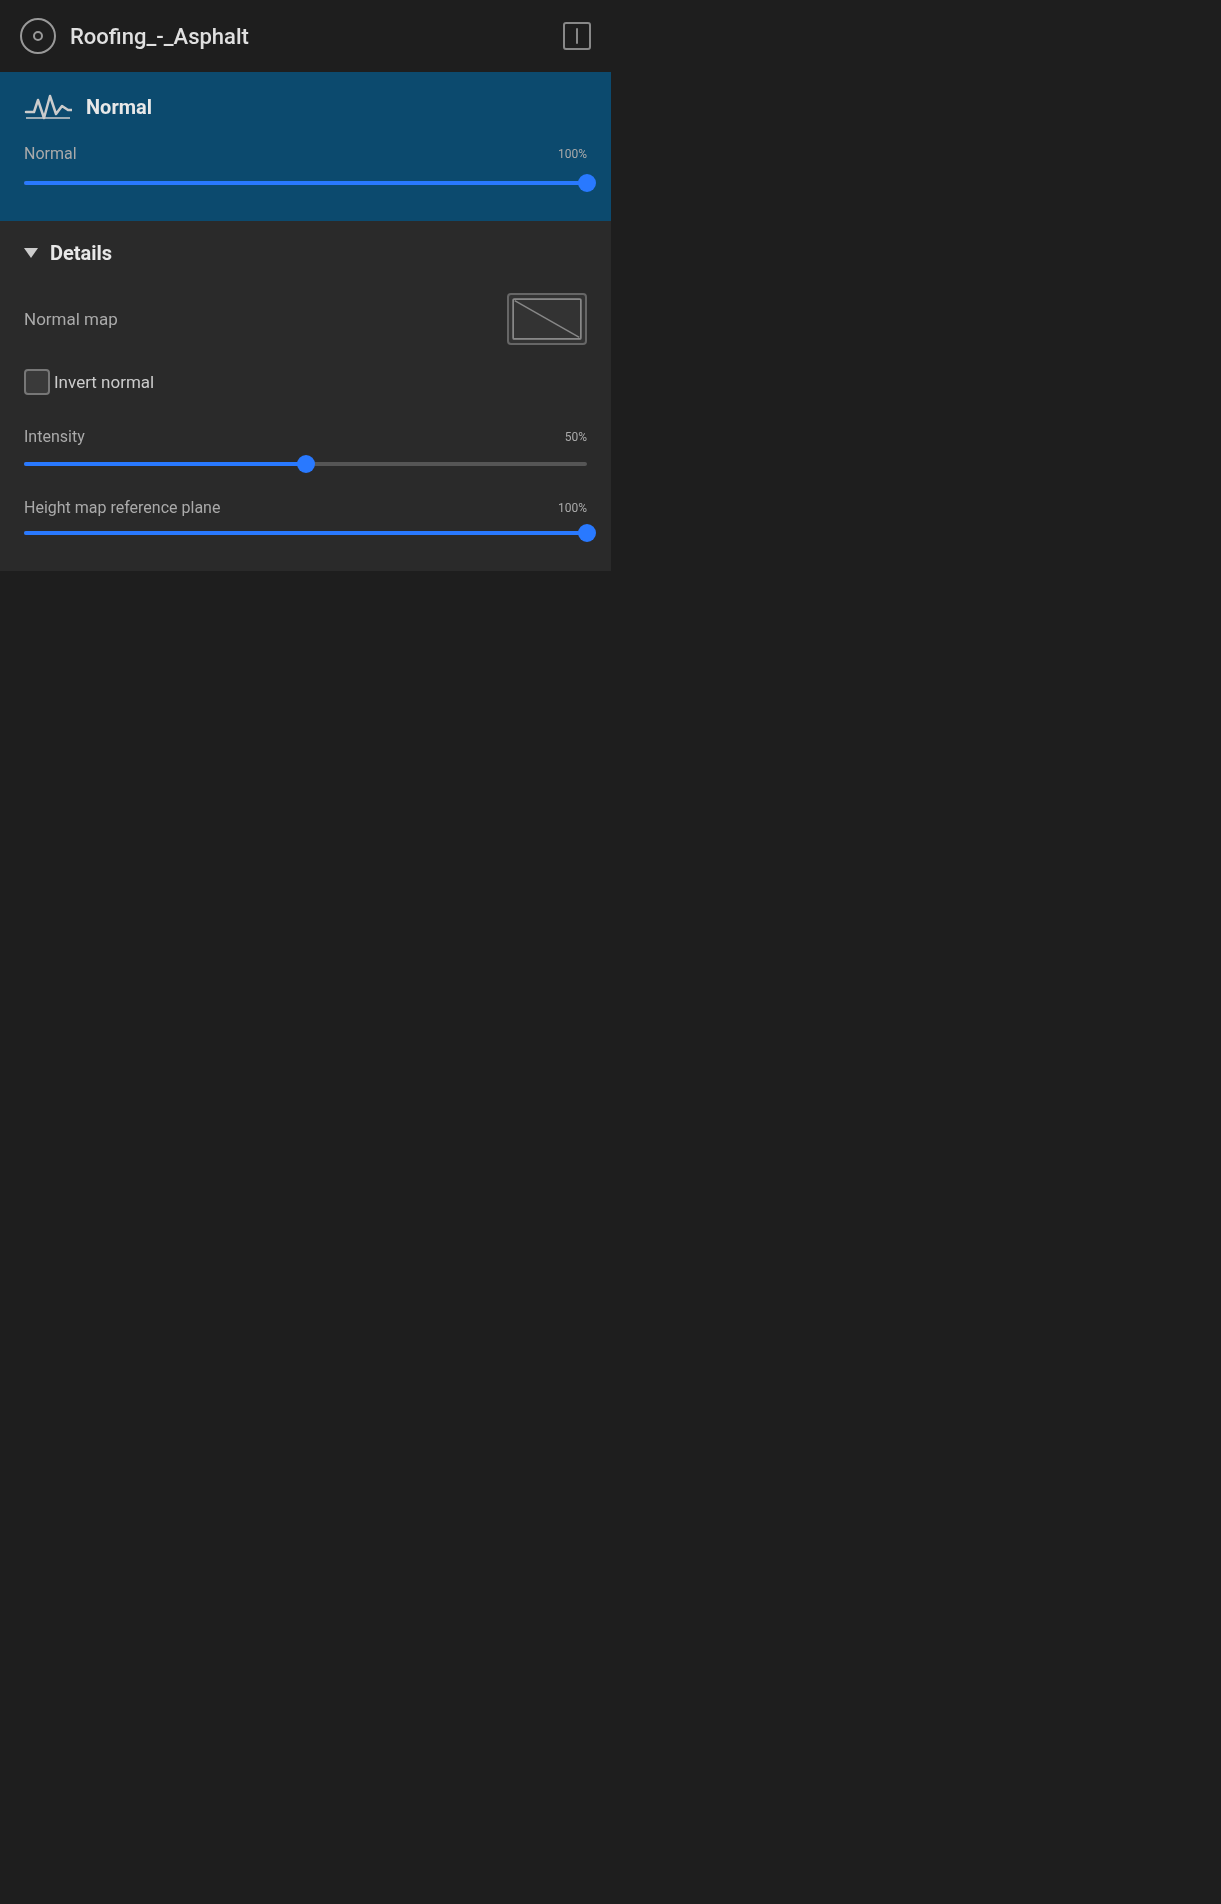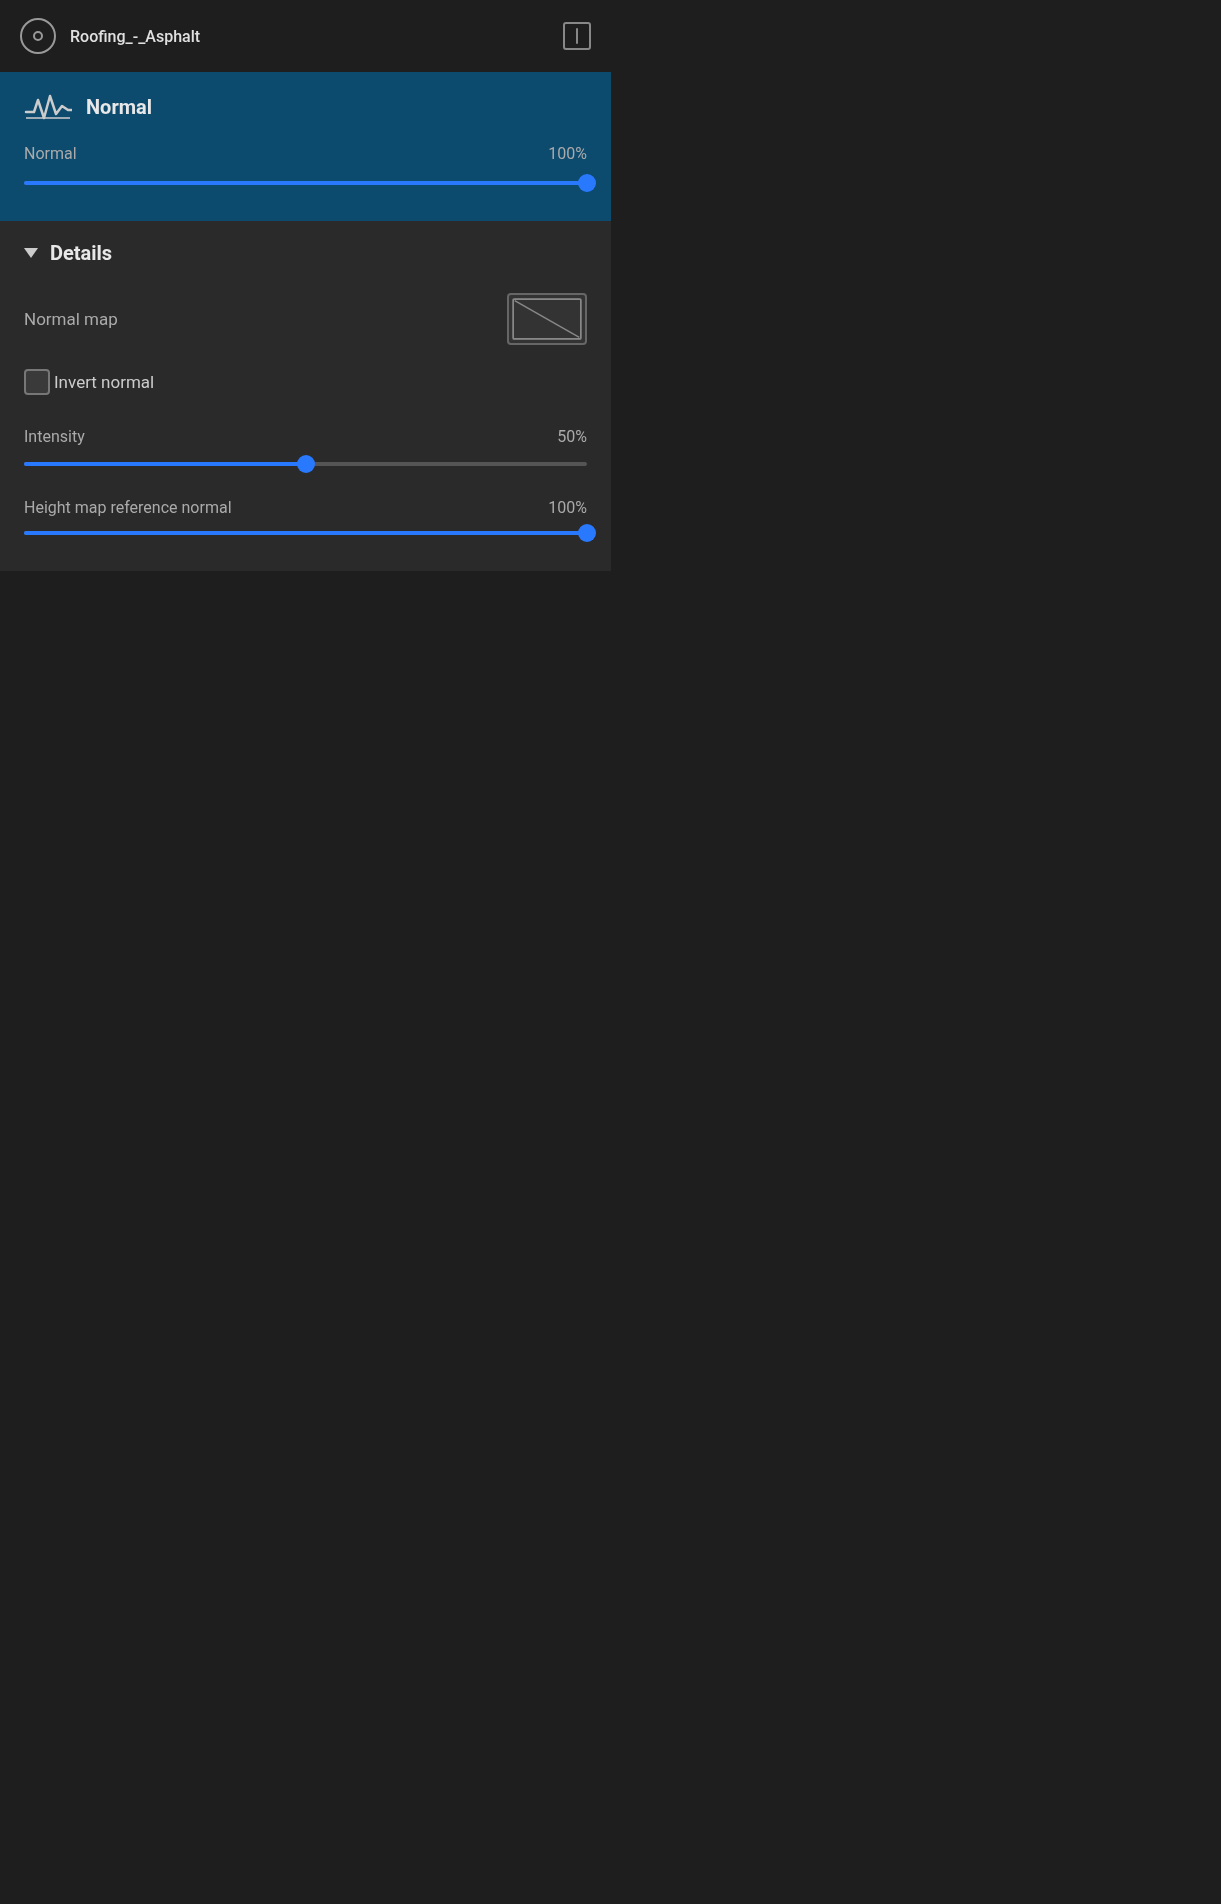--- a/index.html
+++ b/index.html
@@ -42,21 +42,21 @@
     }
 
     .title-icon-inner {
       width: 10px;
       height: 10px;
       border: 2px solid #999;
       border-radius: 50%;
     }
 
     .title-text {
-      font-size: 16px;
+      font-size: 22px;
       font-weight: 500;
       color: #e0e0e0;
     }
 
     .panel-icon {
       width: 28px;
       height: 28px;
       border: 2px solid #888;
       border-radius: 3px;
       display: flex;
@@ -104,21 +104,21 @@
       align-items: center;
       margin-bottom: 10px;
     }
 
     .slider-label {
       font-size: 16px;
       color: #aaaaaa;
     }
 
     .slider-value {
-      font-size: 16px;
+      font-size: 12px;
       color: #aaaaaa;
     }
 
     .slider-container {
       width: 100%;
       position: relative;
       height: 20px;
       display: flex;
       align-items: center;
     }
@@ -321,21 +321,21 @@
   </div>
   <div class="slider-container">
     <div class="slider-track">
       <div class="slider-fill" style="width:50%;"></div>
       <div class="slider-thumb" style="left:50%;"></div>
     </div>
   </div>
 
   <div class="bottom-row">
     <div class="slider-row ref-plane-row">
-      <span class="slider-label">Height map reference normal</span>
+      <span class="slider-label">Height map reference plane</span>
       <span class="slider-value">100%</span>
     </div>
     <div class="slider-container">
       <div class="slider-track">
         <div class="slider-fill" style="width:100%;"></div>
         <div class="slider-thumb" style="left:100%;"></div>
       </div>
     </div>
   </div>
 </div>

